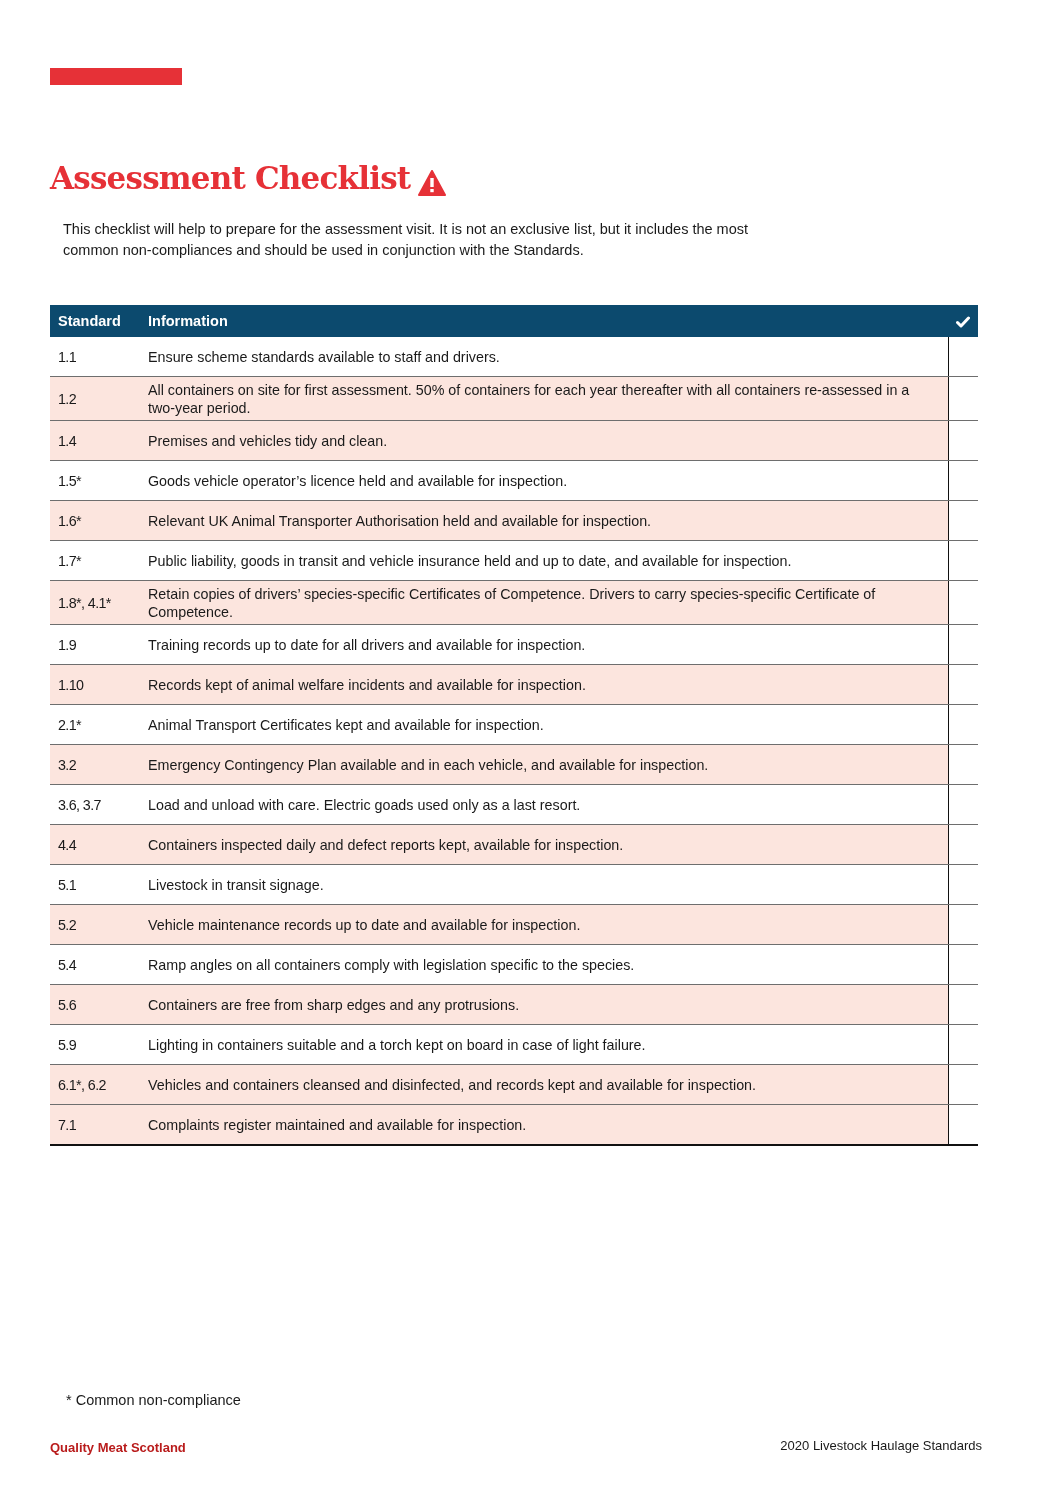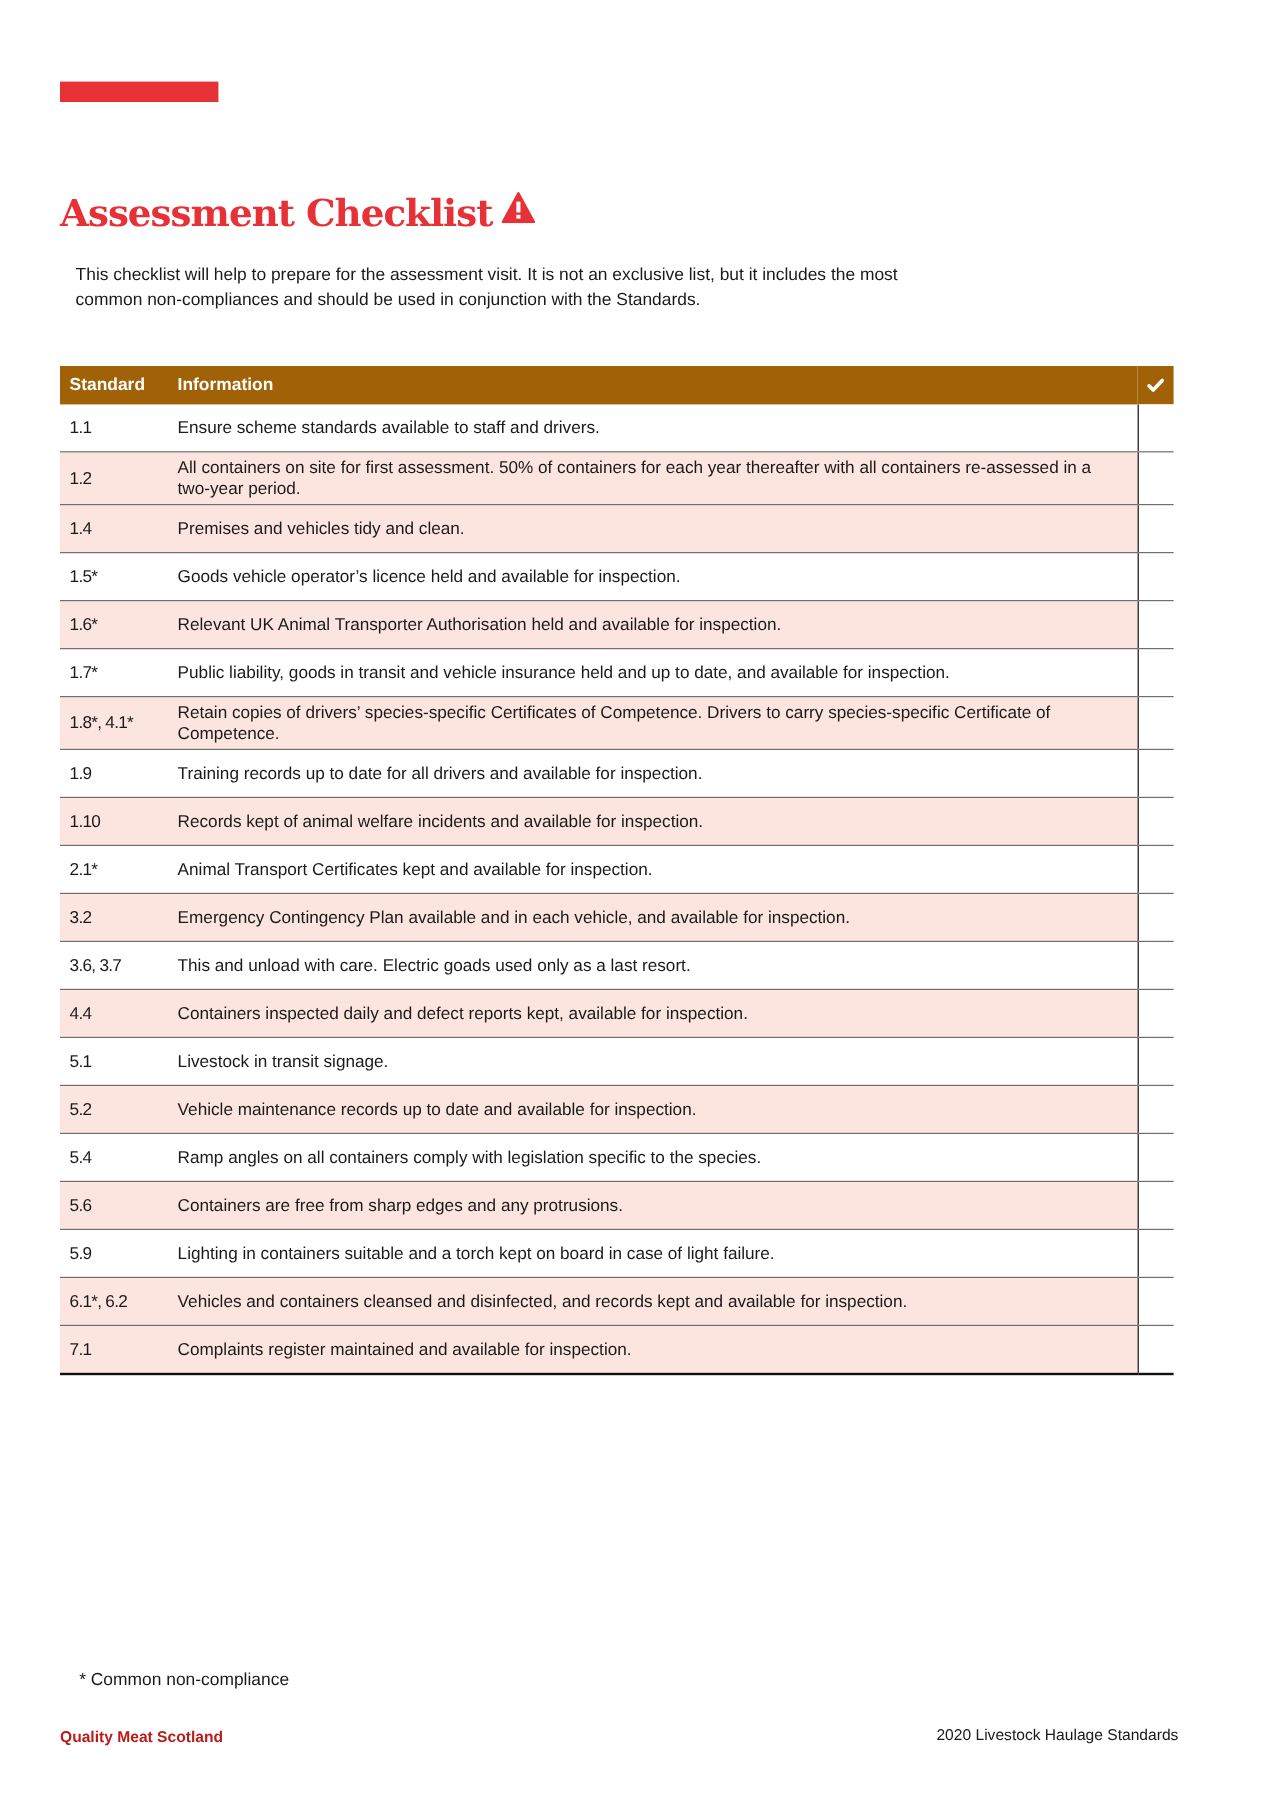--- a/index.html
+++ b/index.html
@@ -4,29 +4,29 @@
 <style>
   html, body { margin: 0; padding: 0; background: #ffffff; }
   body {
     width: 1058px; height: 1497px; position: relative; overflow: hidden;
     font-family: "Liberation Sans", "DejaVu Sans", sans-serif; color: #1a1a1a;
   }
   .accent-bar { position: absolute; left: 50px; top: 68px; width: 132px; height: 17px; background: #e63137; }
   .title {
     position: absolute; left: 50px; top: 160px; margin: 0;
     font-family: "DejaVu Serif", "Liberation Serif", serif; font-weight: bold;
-    font-size: 31px; letter-spacing: -0.8px; color: #e63137; display: flex; align-items: flex-start;
+    font-size: 31px; letter-spacing: -0.8px; color: #e63137; display: flex; align-items: flex-end;
   }
   .title .warn { display: inline-block; margin-left: 8px; width: 28px; height: 26px; }
   .intro {
     position: absolute; left: 63px; top: 219px; width: 740px; margin: 0;
     font-size: 14.5px; line-height: 21px; color: #1a1a1a;
   }
   .checklist { position: absolute; left: 50px; top: 305px; width: 928px; border-collapse: collapse; table-layout: fixed; }
-  .checklist th { background: #a16207; color: #fff; font-weight: bold; font-size: 14.5px; text-align: left; height: 32px; padding: 0 8px; }
+  .checklist th { background: #0c4a6e; color: #fff; font-weight: bold; font-size: 14.5px; text-align: left; height: 32px; padding: 0 8px; }
   .checklist th.col-std { width: 74px; }
   .checklist th.col-check { width: 14px; padding: 0 8px; text-align: right; }
   .checklist td { font-size: 14.3px; line-height: 18px; padding: 0 8px; border-bottom: 1px solid #6e6e6e; height: 39px; vertical-align: middle; }
   .checklist tr.tall td { height: 43px; }
   .checklist tr.alt td.c-std, .checklist tr.alt td.c-info { background: #fce5de; }
   .checklist td.c-std { letter-spacing: -0.6px; }
   .checklist td.c-check { border-left: 1.5px solid #111; background: #fff; }
   .checklist tr:last-child td { border-bottom: 2px solid #111; }
   .checkmark { display: inline-block; width: 14px; height: 12px; vertical-align: middle; }
   .footnote { position: absolute; left: 66px; top: 1392px; font-size: 14.5px; color: #1a1a1a; }
@@ -112,21 +112,21 @@
         <td class="c-info">Animal Transport Certificates kept and available for inspection.</td>
         <td class="c-check"></td>
       </tr>
       <tr class="alt">
         <td class="c-std">3.2</td>
         <td class="c-info">Emergency Contingency Plan available and in each vehicle, and available for inspection.</td>
         <td class="c-check"></td>
       </tr>
       <tr>
         <td class="c-std">3.6, 3.7</td>
-        <td class="c-info">This and unload with care. Electric goads used only as a last resort.</td>
+        <td class="c-info">Load and unload with care. Electric goads used only as a last resort.</td>
         <td class="c-check"></td>
       </tr>
       <tr class="alt">
         <td class="c-std">4.4</td>
         <td class="c-info">Containers inspected daily and defect reports kept, available for inspection.</td>
         <td class="c-check"></td>
       </tr>
       <tr>
         <td class="c-std">5.1</td>
         <td class="c-info">Livestock in transit signage.</td>

